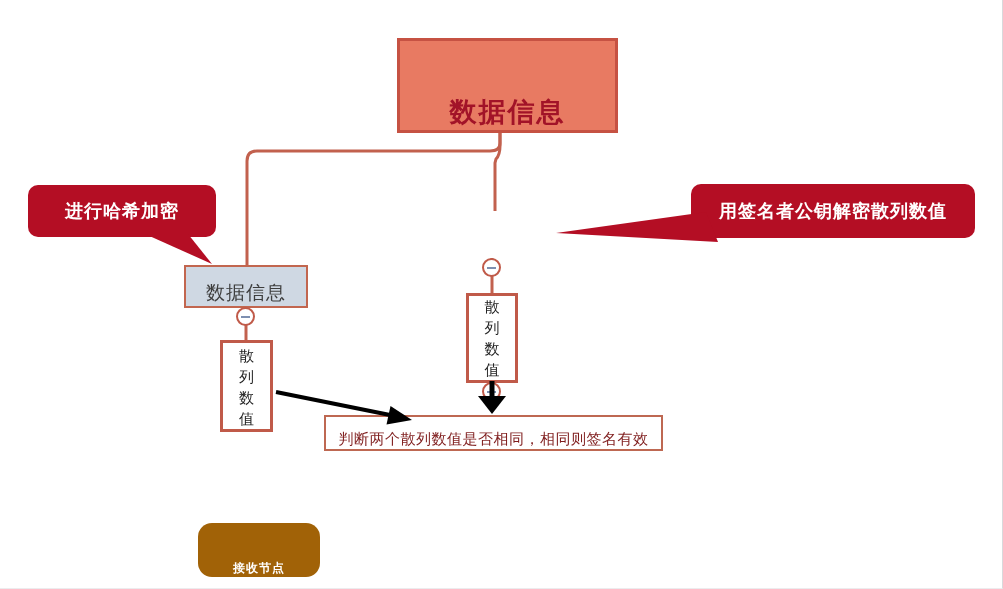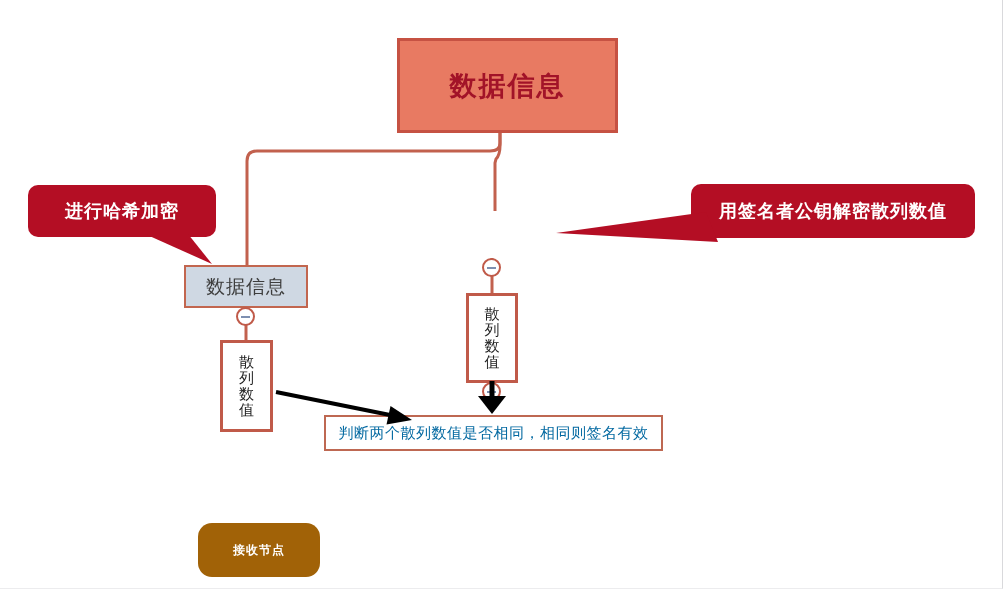--- a/index.html
+++ b/index.html
@@ -22,21 +22,21 @@
     left: 0; top: 0;
     width: 1003px; height: 589px;
     pointer-events: none;
   }
   #wires  { z-index: 0; }
   #overlay{ z-index: 6; }
 
   .box {
     position: absolute;
     display: flex;
-    align-items: center;
+    align-items: flex-end;
     justify-content: center;
     box-sizing: border-box;
     z-index: 2;
   }
   .root-topic {
     left: 397px; top: 38px; width: 221px; height: 95px;
     background: #E87A62;
     border: 3px solid #C65243;
     color: #A21328;
     font-size: 27px;
@@ -56,30 +56,30 @@
   .hashbox {
     background: #ffffff;
     border: 3px solid #C05A49;
     color: #1f1f1f;
   }
   .hash-left { left: 220px; top: 340px; width: 53px; height: 92px; }
   .hash-mid  { left: 466px; top: 293px; width: 52px; height: 90px; }
   .vtext {
     width: 1em;
     font-size: 15px;
-    line-height: 16px;
+    line-height: 21px;
     word-break: break-all;
     text-align: center;
   }
 
   .judge {
     left: 324px; top: 415px; width: 339px; height: 36px;
     background: #ffffff;
     border: 2px solid #BE6852;
-    color: #0369a1;
+    color: #7f1d1d;
     font-size: 15px;
     letter-spacing: 0.5px;
   }
 
   .callout {
     position: absolute;
     background: #B40E24;
     border-radius: 10px;
     color: #ffffff;
     font-weight: bold;

